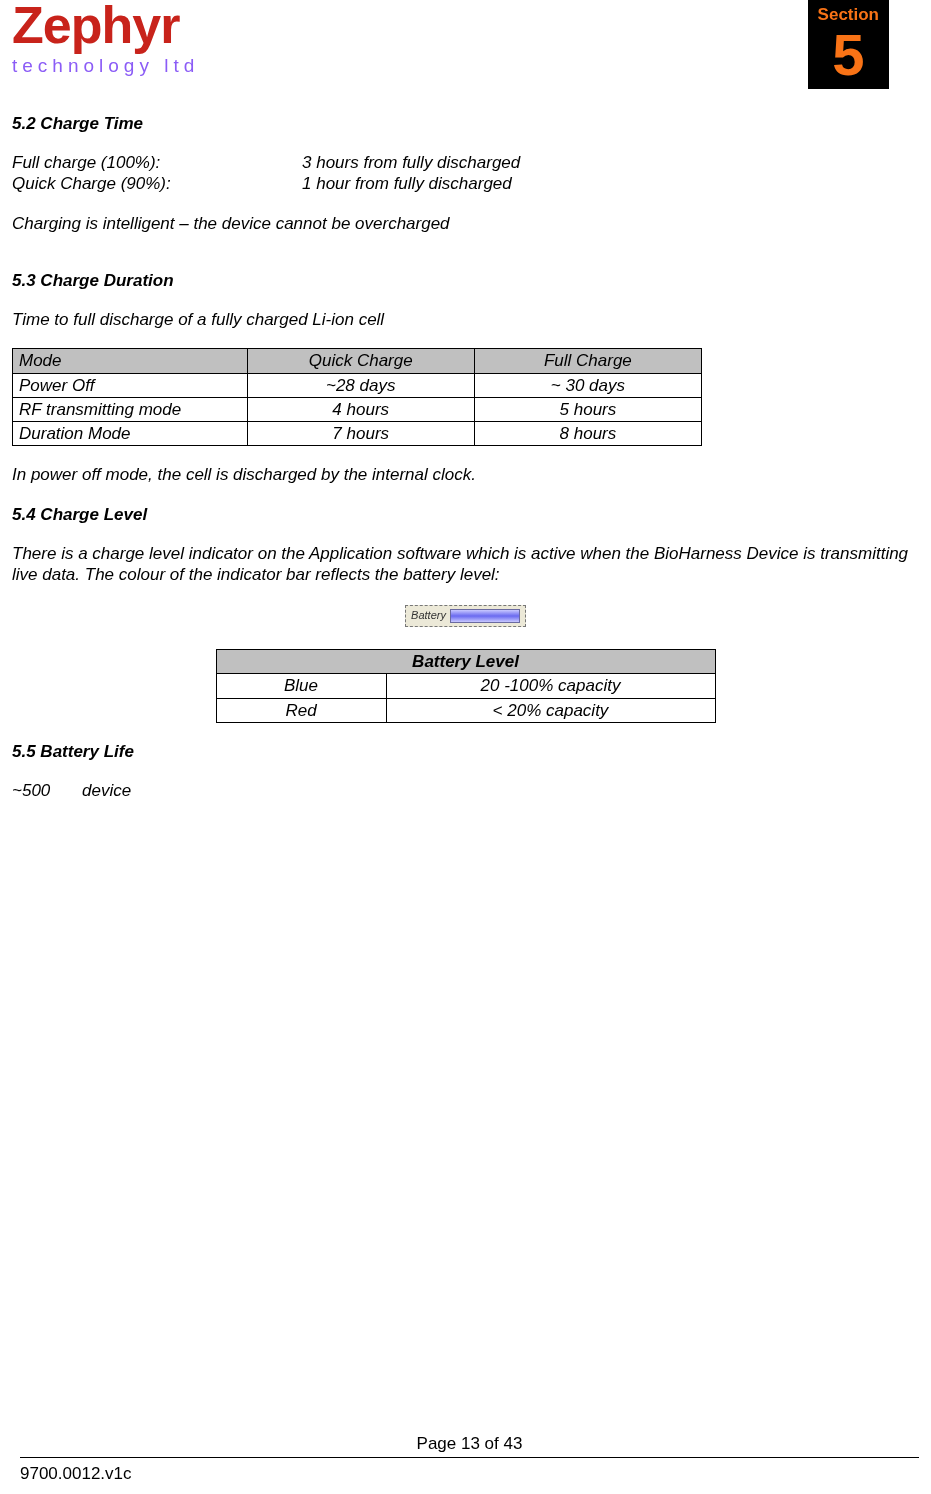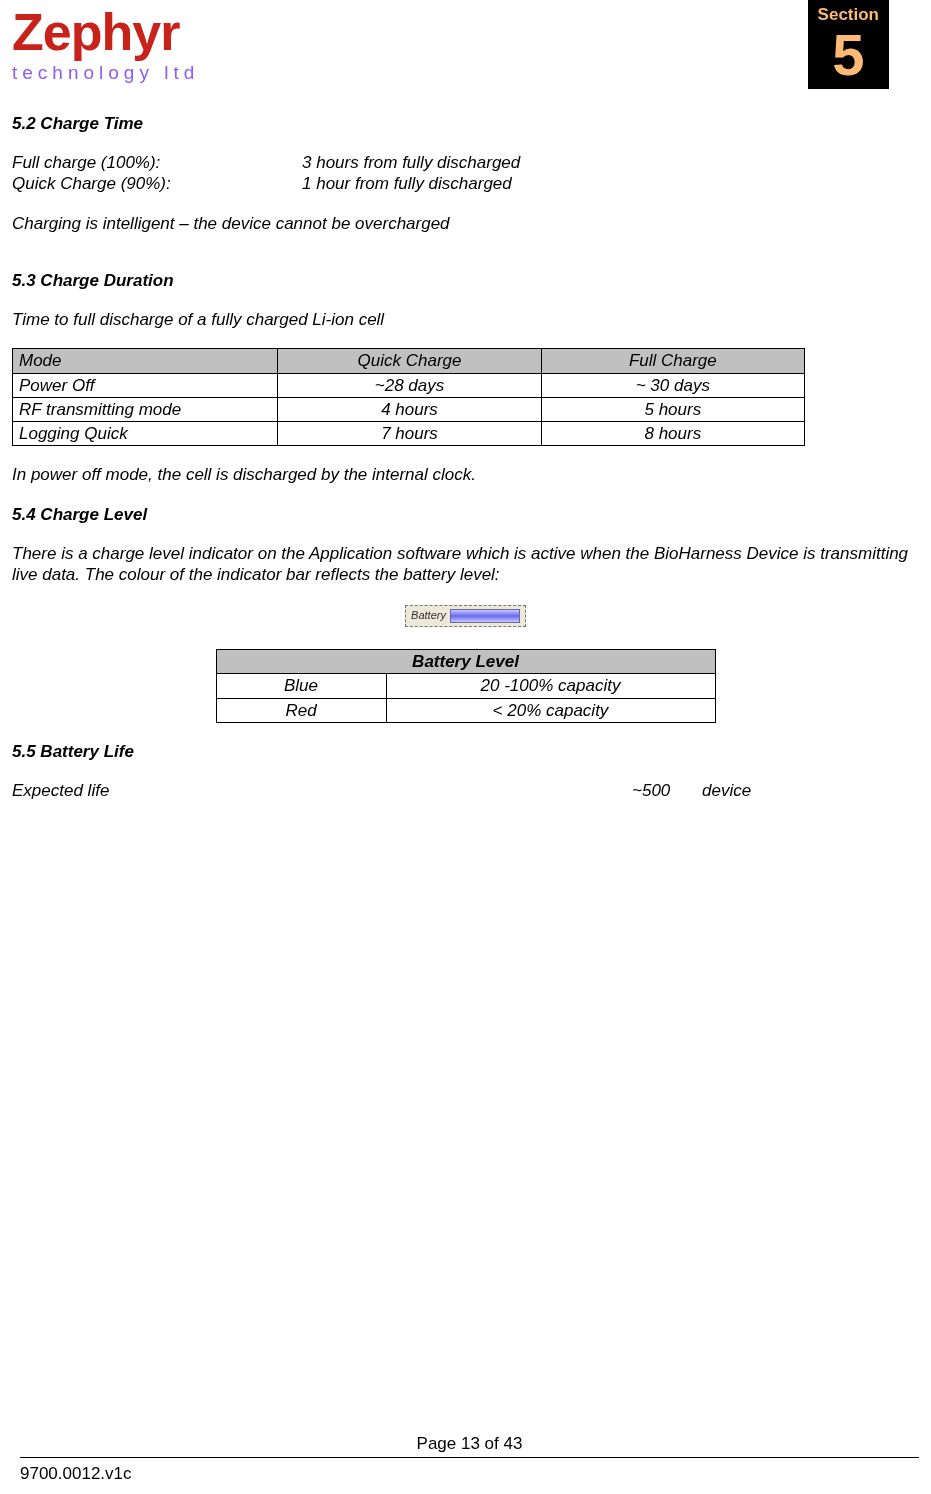--- a/index.html
+++ b/index.html
@@ -17,21 +17,21 @@
     }
     .header-row {
       display: flex;
       justify-content: space-between;
       align-items: flex-start;
       padding-right: 30px;
     }
     .logo-block {
       display: flex;
       flex-direction: column;
-      padding-top: 9px;
+      padding-top: 2px;
     }
     .logo-main {
       font-size: 52px;
       font-weight: bold;
       color: #c8231b;
       line-height: 0.9;
       letter-spacing: -1px;
     }
     .logo-main .caret {
       position: relative;
@@ -46,21 +46,21 @@
       font-size: 52px;
     }
     .logo-sub {
       font-size: 19px;
       color: #8b5cf6;
       letter-spacing: 5px;
       margin-top: 6px;
     }
     .section-box {
       background: #000;
-      color: #fdba74;
+      color: #f97316;
       text-align: center;
       padding: 6px 10px 2px 10px;
       line-height: 1.0;
     }
     .section-label {
       font-size: 17px;
       font-weight: bold;
     }
     .section-num {
       font-size: 58px;
@@ -81,21 +81,21 @@
     }
     .charge-row {
       display: flex;
     }
     .charge-label { width: 290px; }
     table {
       border-collapse: collapse;
       margin-bottom: 18px;
     }
     .discharge-table {
-      width: 793px;
+      width: 690px;
     }
     .discharge-table td, .discharge-table th {
       border: 1px solid #000;
       padding: 1px 6px;
       font-weight: normal;
     }
     .discharge-table .hdr {
       background: #c0c0c0;
     }
     .discharge-table td:nth-child(1) { width: 264px; text-align: left; }
@@ -205,21 +205,21 @@
         <td>Power Off</td>
         <td>~28 days</td>
         <td>~ 30 days</td>
       </tr>
       <tr>
         <td>RF transmitting mode</td>
         <td>4 hours</td>
         <td>5 hours</td>
       </tr>
       <tr>
-        <td>Logging Quick</td>
+        <td>Duration Mode</td>
         <td>7 hours</td>
         <td>8 hours</td>
       </tr>
     </tbody>
       </table>
 
     <div class="para">In power off mode, the cell is discharged by the internal clock.</div>
 
     <div class="section-heading">5.4 Charge Level</div>
     <div class="para">There is a charge level indicator on the Application software which is active when the BioHarness Device is transmitting live data. The colour of the indicator bar reflects the battery level:</div>
@@ -243,21 +243,20 @@
       <tr>
         <td class="color-col">Red</td>
         <td>&lt; 20% capacity</td>
       </tr>
     </tbody>
       </table>
 
     <div class="section-heading">5.5 Battery Life</div>
 
     <div class="expected-row">
-      <div class="expected-label">Expected life</div>
       <div class="expected-val">~500</div>
       <div class="expected-unit">device</div>
     </div>
 
 
   </div>
 
   <div class="footer">
     <div class="page-num">Page 13 of 43</div>
     <div class="footer-row">

